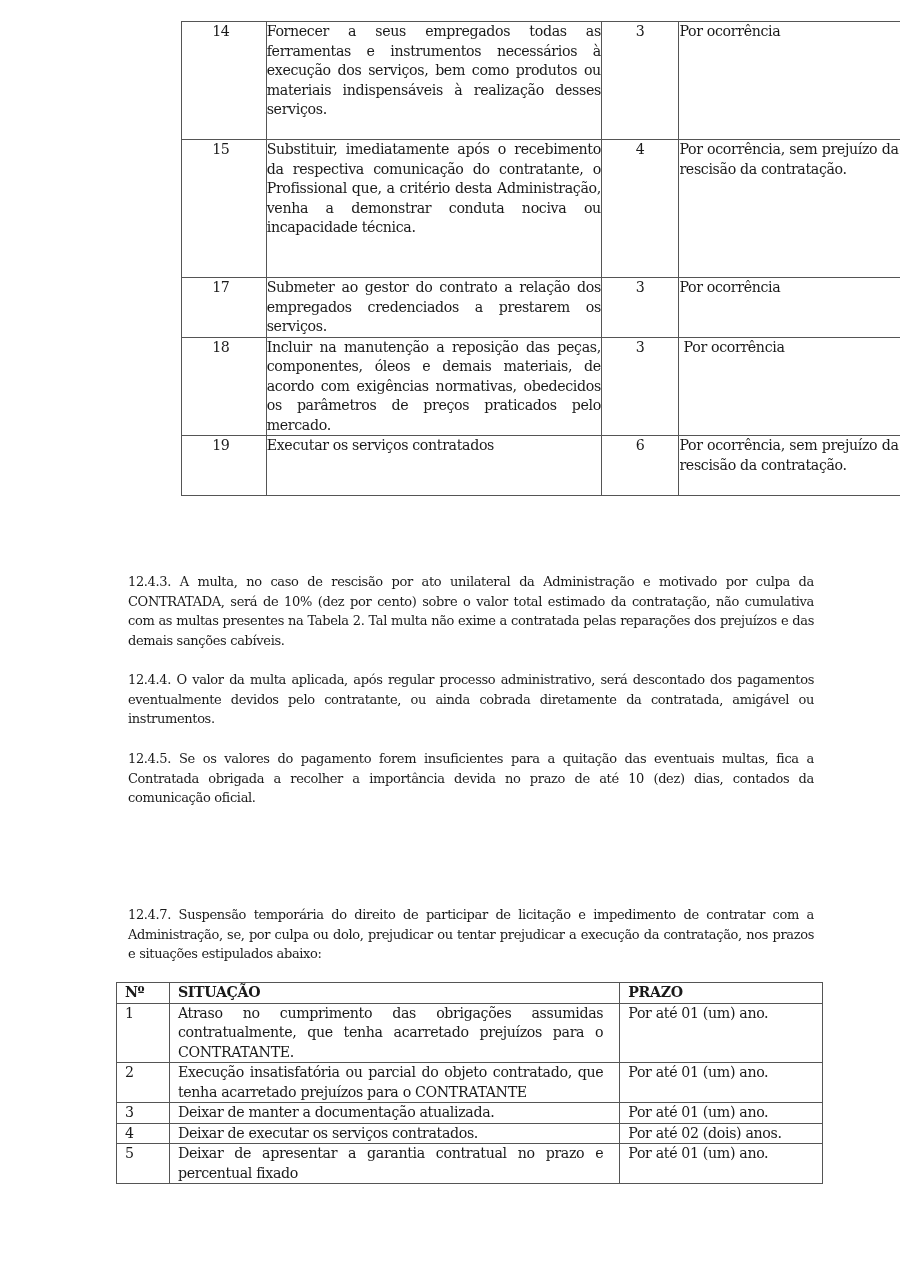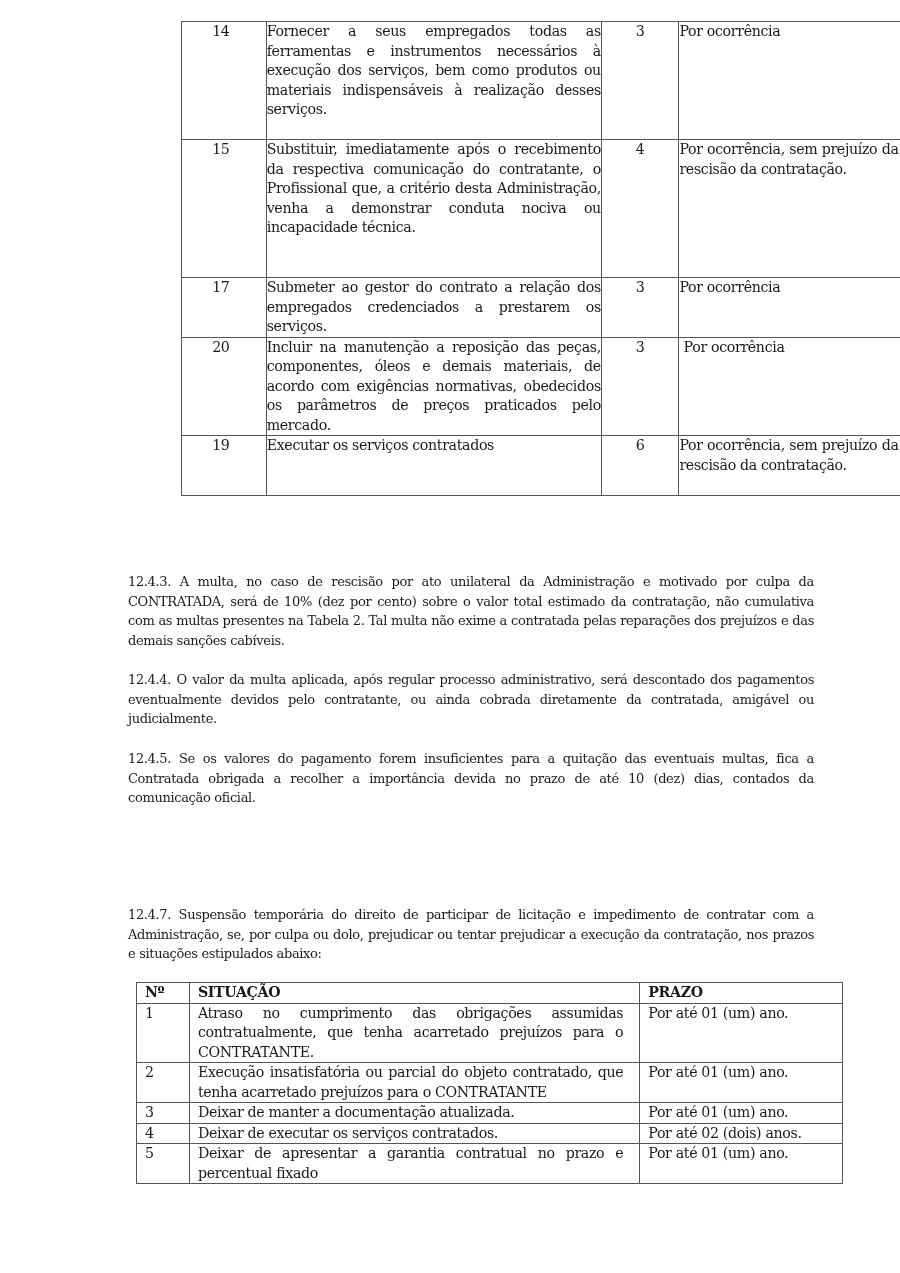--- a/index.html
+++ b/index.html
@@ -16,21 +16,21 @@
   #tbl1 col.c-grau { width:65px; }
   #tbl1 col.c-inc { width:283px; }
   #tbl1 td.num { text-align:center; padding-right:8px; }
   #tbl1 td.desc { text-align:justify; text-align-last:left; padding:0 0 0 0; }
   #tbl1 td.grau { text-align:center; }
   #tbl1 td.inc { text-align:justify; text-align-last:left; padding-left:0; }
 
   .para { position:absolute; left:128px; width:686px; font-size:13px; line-height:19.6px;
           text-align:justify; letter-spacing:-0.35px; margin:0; }
 
-  #tbl2 { left:136px; top:982px; width:707px; }
+  #tbl2 { left:116px; top:982px; width:707px; }
   #tbl2 col.c2-num { width:53px; }
   #tbl2 col.c2-sit { width:451px; }
   #tbl2 col.c2-prazo { width:203px; }
   #tbl2 th { text-align:left; font-weight:bold; padding-left:8px; }
   #tbl2 td { padding-left:8px; }
   #tbl2 td.sit { text-align:justify; text-align-last:left; padding-right:16px; }
 </style>
 </head>
 <body>
 
@@ -56,36 +56,36 @@
         <td class="grau">4</td>
         <td class="inc">Por ocorrência, sem prejuízo da possibilidade de rescisão da contratação.</td>
       </tr>
       <tr style="height:59px">
         <td class="num">17</td>
         <td class="desc">Submeter ao gestor do contrato a relação dos empregados credenciados a prestarem os serviços.</td>
         <td class="grau">3</td>
         <td class="inc">Por ocorrência</td>
       </tr>
       <tr style="height:98px">
-        <td class="num">20</td>
+        <td class="num">18</td>
         <td class="desc">Incluir na manutenção a reposição das peças, componentes, óleos e demais materiais, de acordo com exigências normativas, obedecidos os parâmetros de preços praticados pelo mercado.</td>
         <td class="grau">3</td>
         <td class="inc" style="white-space:pre-wrap"> Por ocorrência</td>
       </tr>
       <tr style="height:60px">
         <td class="num">19</td>
         <td class="desc">Executar os serviços contratados</td>
         <td class="grau">6</td>
         <td class="inc">Por ocorrência, sem prejuízo da possibilidade de rescisão da contratação.</td>
       </tr>
     </tbody>
   </table>
 
   <p class="para" style="top:572px">12.4.3.  A multa, no caso de rescisão por ato unilateral da Administração e motivado por culpa da CONTRATADA, será de 10% (dez por cento) sobre o valor total estimado da contratação, não cumulativa com as multas presentes na Tabela 2. Tal multa não exime a contratada pelas reparações dos prejuízos e das demais sanções cabíveis.</p>
-  <p class="para" style="top:670px">12.4.4. O valor da multa aplicada, após regular processo administrativo, será descontado dos pagamentos eventualmente devidos pelo contratante, ou ainda cobrada diretamente da contratada, amigável ou judicialmente.</p>
+  <p class="para" style="top:670px">12.4.4. O valor da multa aplicada, após regular processo administrativo, será descontado dos pagamentos eventualmente devidos pelo contratante, ou ainda cobrada diretamente da contratada, amigável ou instrumentos.</p>
   <p class="para" style="top:749px">12.4.5. Se os valores do pagamento forem insuficientes para a quitação das eventuais multas, fica a Contratada obrigada a recolher a importância devida no prazo de até 10 (dez) dias, contados da comunicação oficial.</p>
   <p class="para" style="top:905px">12.4.7. Suspensão temporária do direito de participar de licitação e impedimento de contratar com a Administração, se, por culpa ou dolo, prejudicar ou tentar prejudicar a execução da contratação, nos prazos e situações estipulados abaixo:</p>
 
   <table id="tbl2">
     <colgroup>
         <col class="c2-num">
         <col class="c2-sit">
         <col class="c2-prazo">
       </colgroup>
     <thead>

